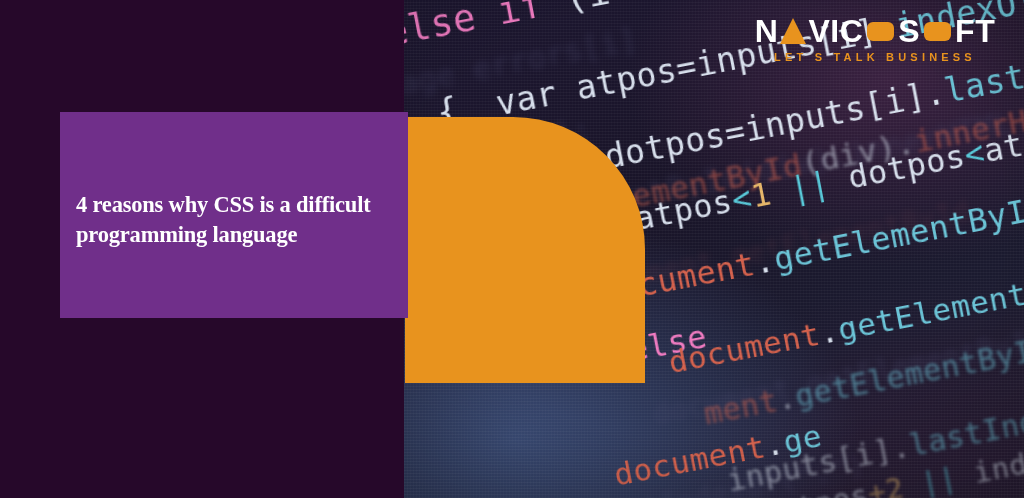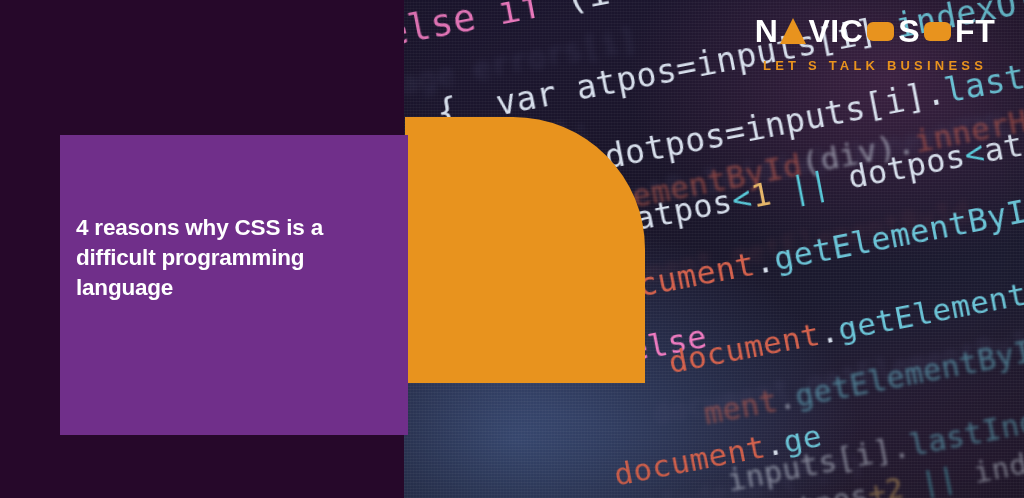--- a/index.html
+++ b/index.html
@@ -85,24 +85,25 @@
     width: 240px;
     height: 266px;
     background: #E8931E;
     border-top-right-radius: 132px;
   }
 
   
   .purple-panel {
     position: absolute;
     left: 60px;
-    top: 135px;
+    top: 112px;
     width: 348px;
-    height: 300px;
+    height: 206px;
     background: #702F8A;
+    font-family: Liberation Serif, serif;
   }
   .headline {
     position: absolute;
     left: 16px;
     top: 78px;
     width: 330px;
     color: #ffffff;
     font-size: 22.5px;
     font-weight: bold;
     line-height: 1.33;
@@ -148,23 +149,23 @@
   }
   .lg-o {
     width: 27px;
     height: 19px;
     background: #E8931E;
     border-radius: 6px;
     margin: 0 3px;
     display: inline-block;
   }
   .logo-tag {
-    margin-top: 10px;
+    margin-top: 3px;
     color: #E8931E;
-    font-size: 13px;
+    font-size: 11px;
     font-weight: bold;
     letter-spacing: 4.2px;
     font-family: "Liberation Sans", sans-serif;
   }
 </style>
 </head>
 <body>
 
 <div id="banner">
 

